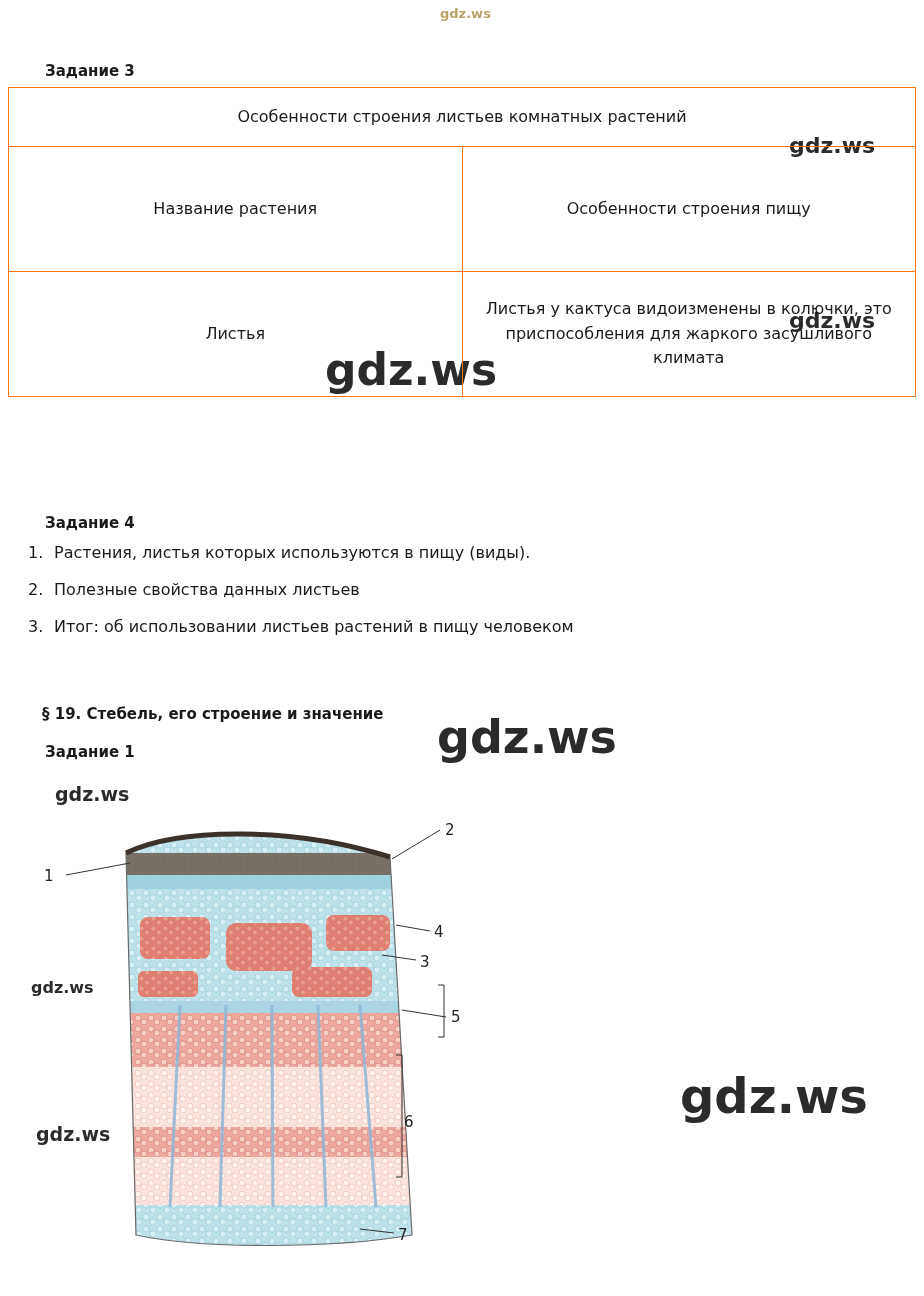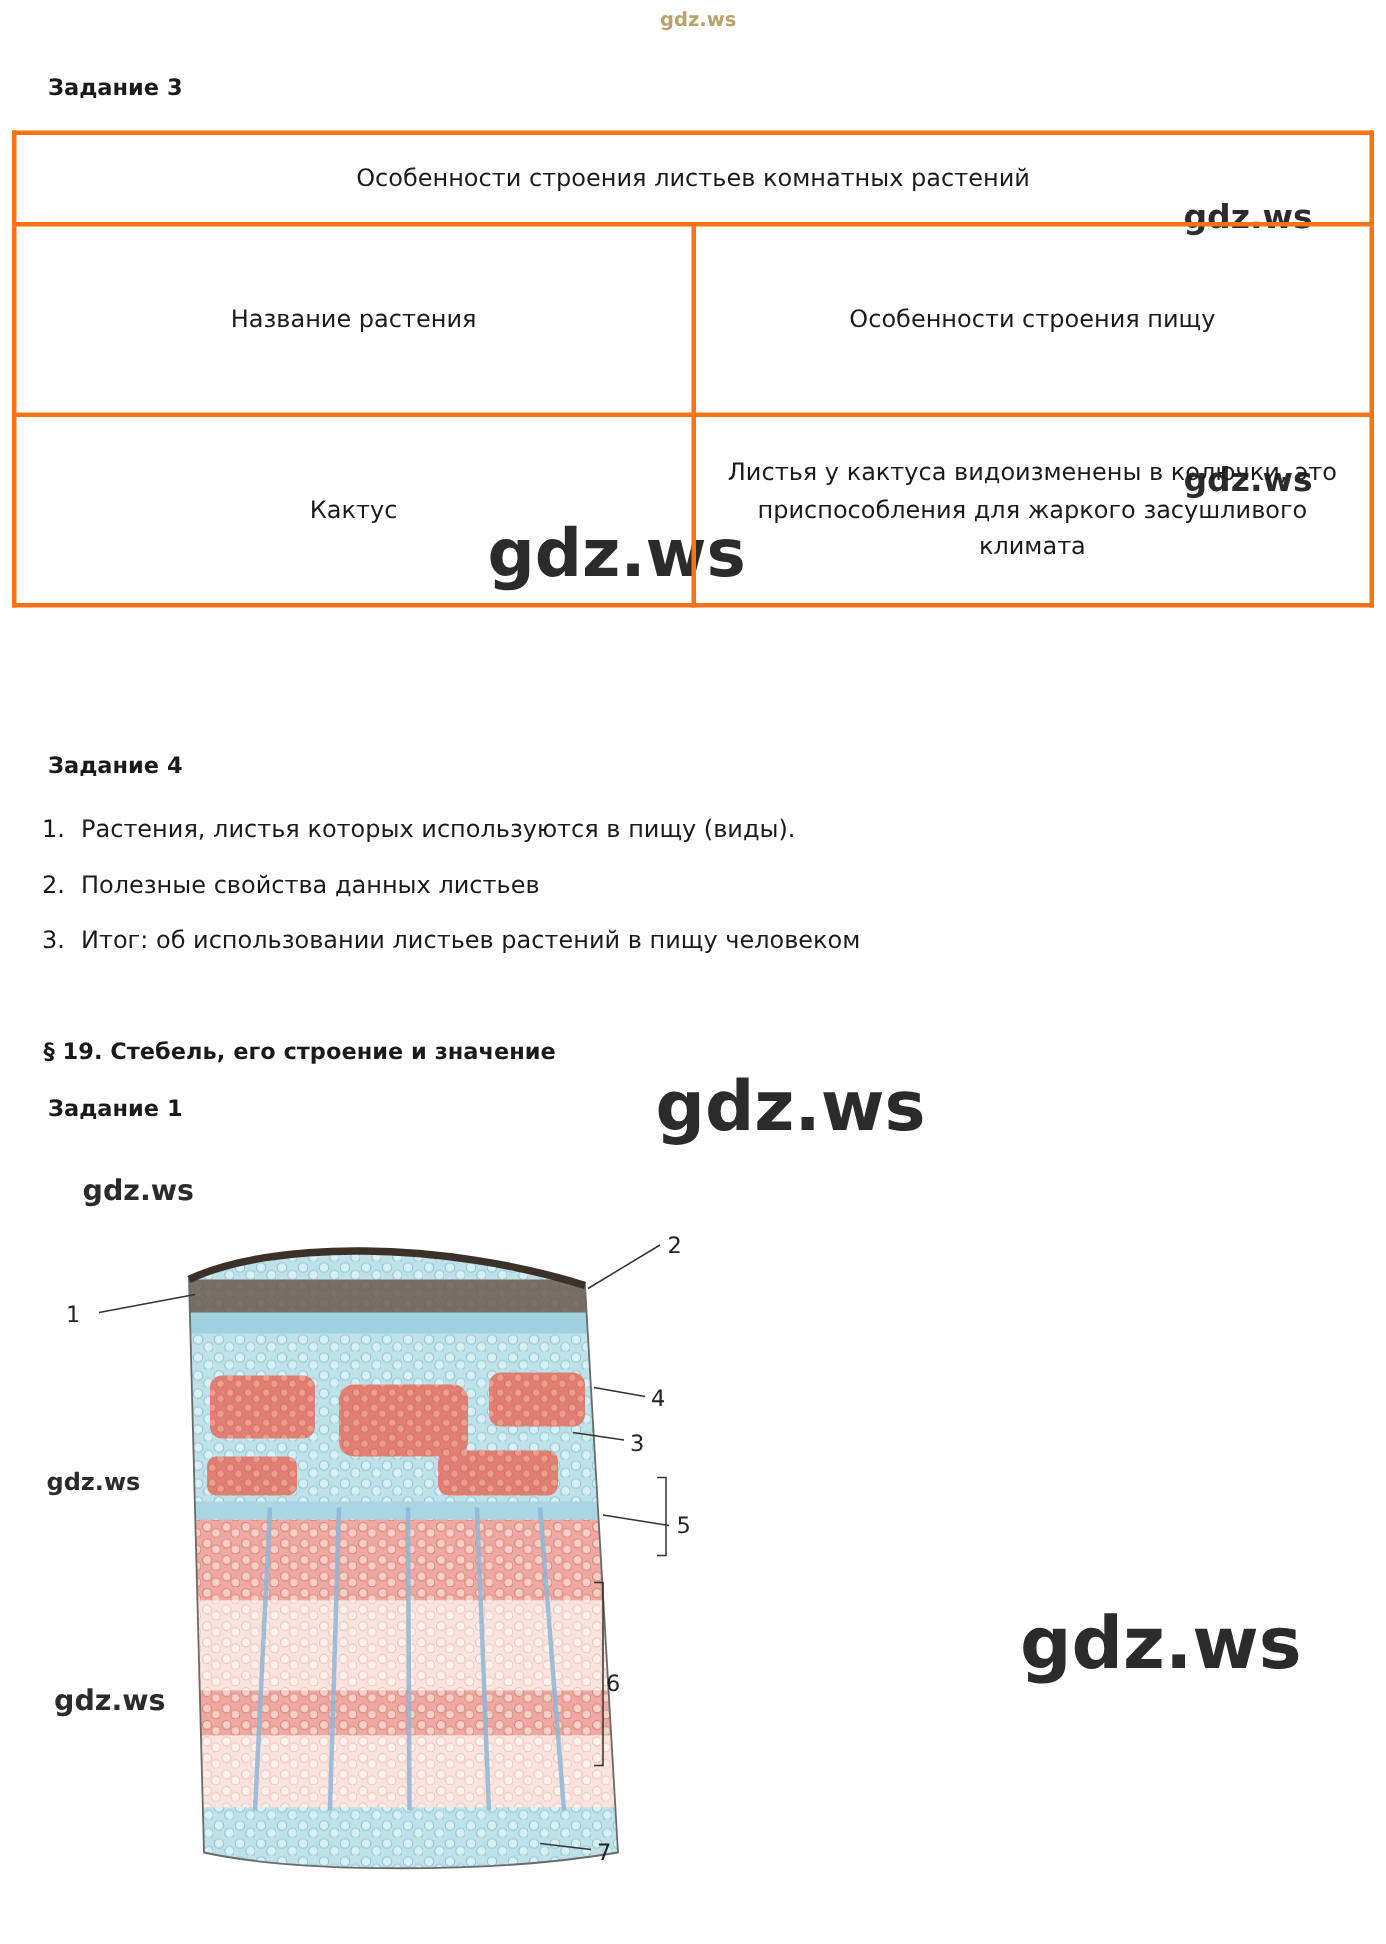--- a/index.html
+++ b/index.html
@@ -41,39 +41,39 @@
   .wm-s1       { left: 55px;  top: 783px; font-size: 19px; }
   .wm-s2       { left: 31px;  top: 978px; font-size: 16px; }
   .wm-s3       { left: 36px;  top: 1123px; font-size: 19px; }
   .wm-tiny1    { left: 334px; top: 1086px; font-size: 10px; }
   .wm-tiny2    { left: 334px; top: 1170px; font-size: 10px; }
 
   
   h2.task {
     font-size: 15px;
     font-weight: bold;
-    margin: 4px;
+    margin: 17px;
     position: absolute;
   }
   #task3-title { left: 28px; top: 45px; }
   #task4-title { left: 28px; top: 497px; }
   #para-title  { left: 25px; top: 688px; font-size: 15px; }
   #task1-title { left: 28px; top: 726px; }
 
   
   table.tbl {
     position: absolute;
     left: 8px;
     top: 87px;
     width: 908px;
     border-collapse: collapse;
     table-layout: fixed;
   }
   table.tbl td {
-    border: 3px solid #f97316;
+    border: 1px solid #f97316;
     text-align: center;
     font-size: 16px;
     vertical-align: middle;
     padding: 10px 12px;
     line-height: 1.55;
   }
   td.tbl-caption {
     font-size: 17px;
     height: 38px;
     padding: 8px;
@@ -153,21 +153,21 @@
   <table class="tbl">
     <tbody>
       <tr>
         <td class="tbl-caption" colspan="2">Особенности строения листьев комнатных растений</td>
       </tr>
       <tr>
         <td class="tbl-head cell-name">Название растения</td>
         <td class="tbl-head">Особенности строения пищу</td>
       </tr>
       <tr>
-        <td class="cell-name">Кактус</td>
+        <td class="cell-name">Листья</td>
         <td class="cell-desc">Листья у кактуса видоизменены в колючки, это приспособления для жаркого засушливого климата</td>
       </tr>
     </tbody>
   </table>
 
   <h2 class="task" id="task4-title">Задание 4</h2>
 
   <ol class="task4">
     <li>
       <span class="num">1.</span>

